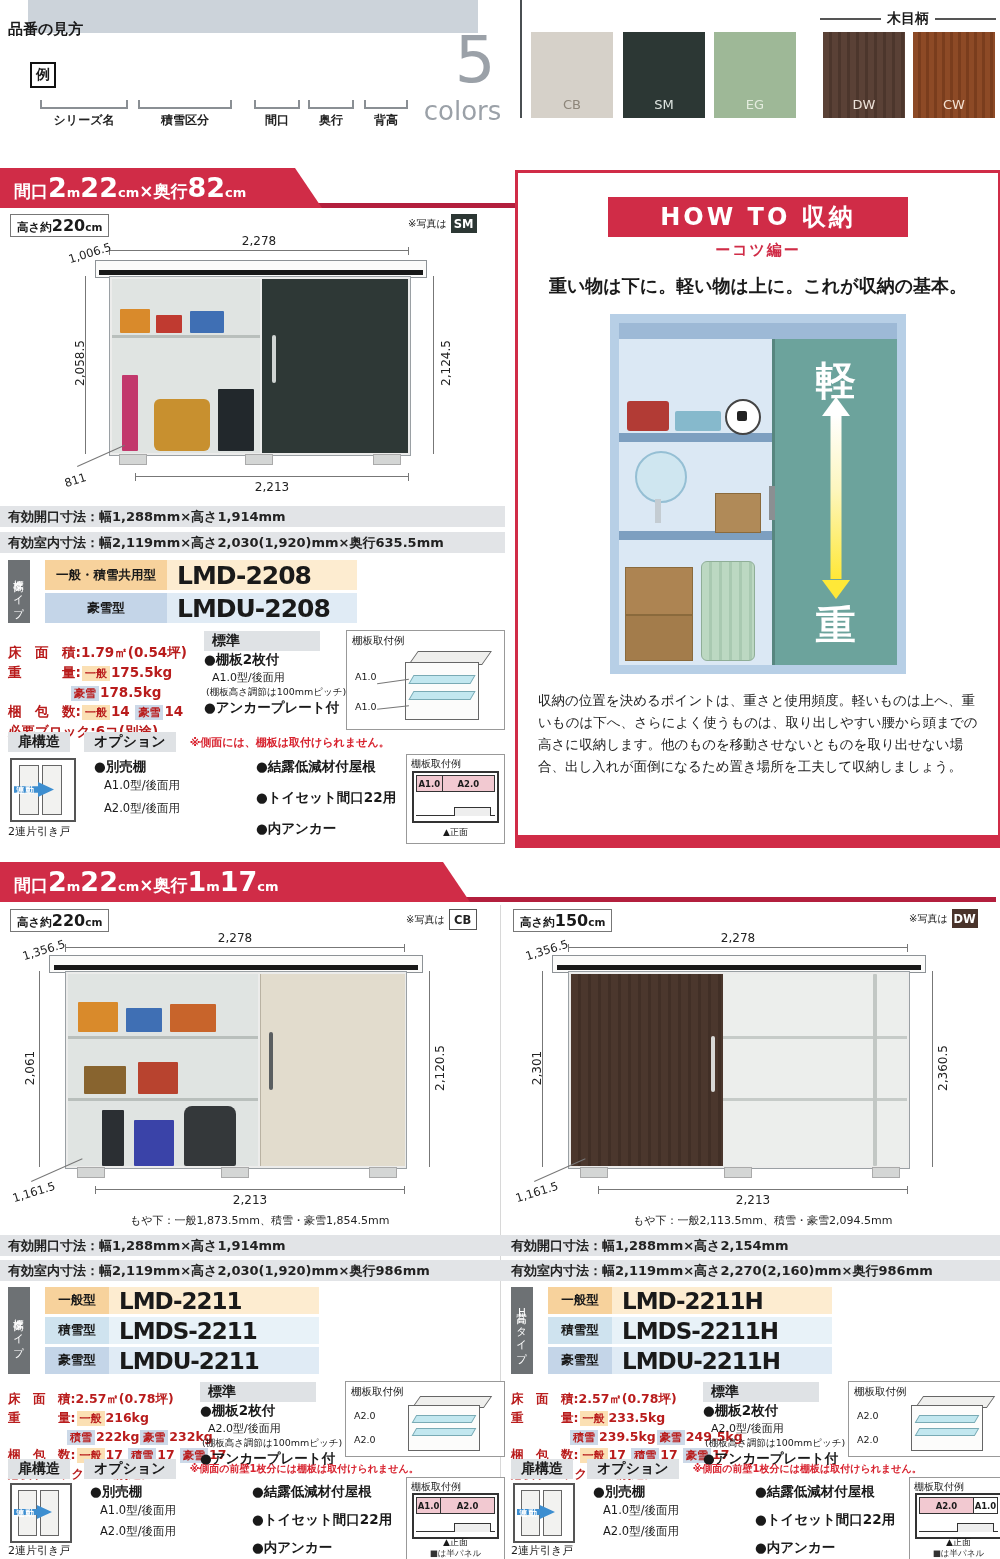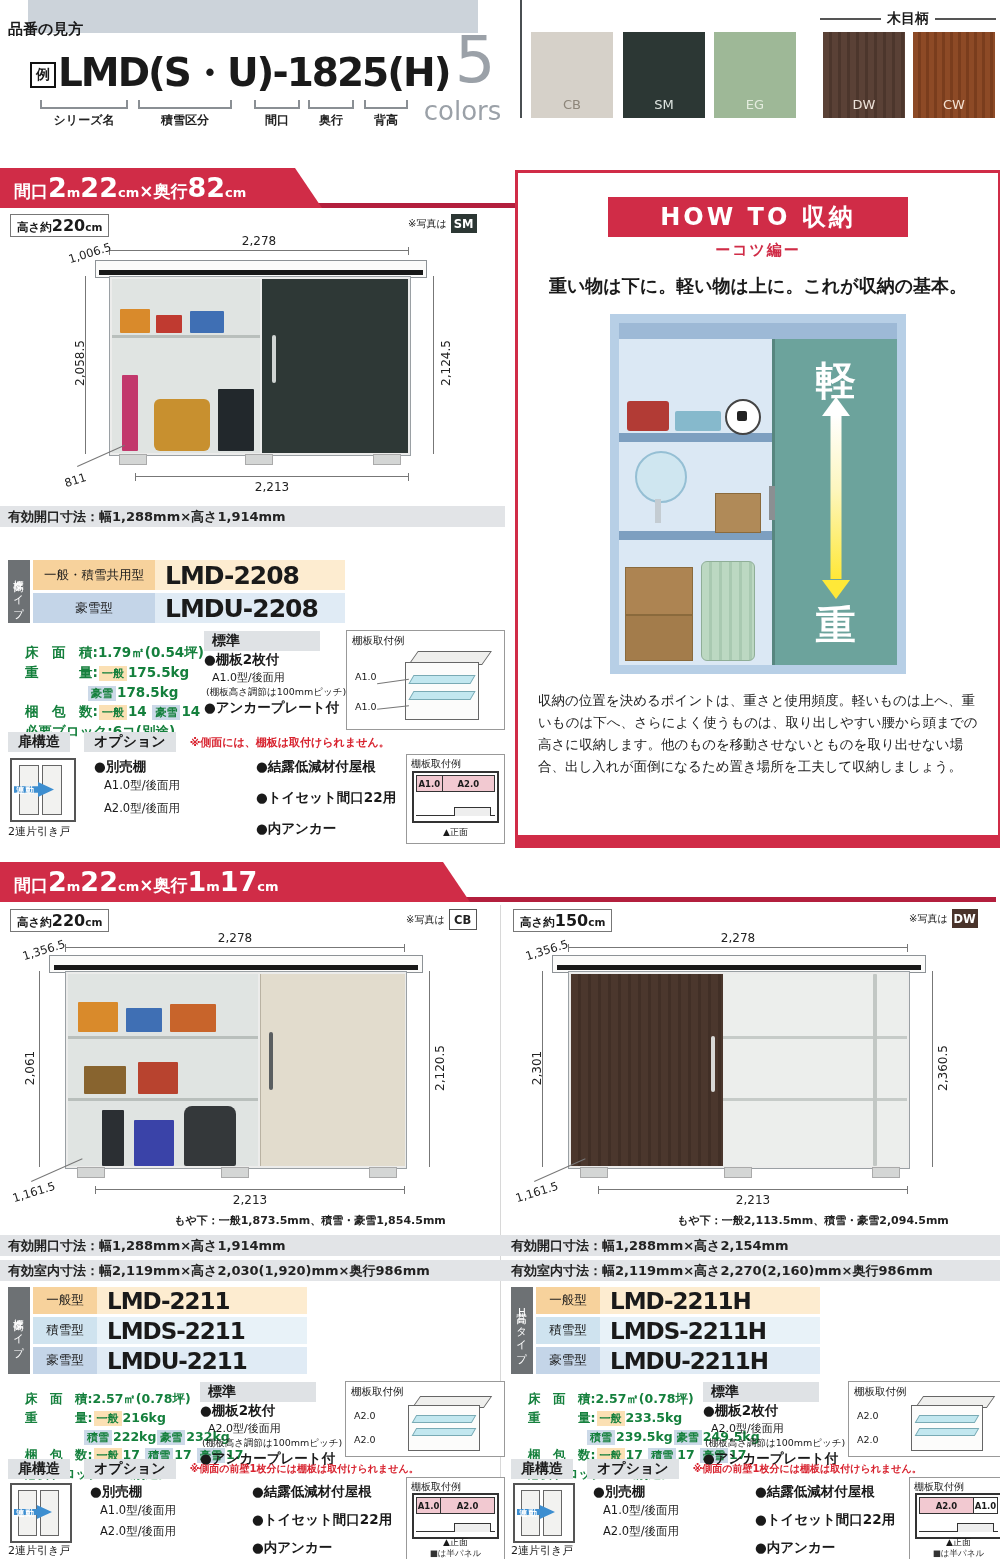--- a/index.html
+++ b/index.html
@@ -66,37 +66,37 @@
   .sh-foot{position:absolute;height:9px;background:#d4d6d5;border:1px solid #aaa;}
   .dl-h{position:absolute;border-top:1px solid #777;}
   .dl-h::before,.dl-h::after{content:"";position:absolute;top:-4px;width:1px;height:8px;background:#777;}
   .dl-h::before{left:0;} .dl-h::after{right:0;}
   .dl-v{position:absolute;border-left:1px solid #777;width:0;}
   .dim{position:absolute;font-size:12px;color:#222;white-space:nowrap;}
   .dim-c{text-align:center;}
   .rot{transform:rotate(-90deg);transform-origin:center;}
   .diag{transform:rotate(-17deg);transform-origin:left bottom;font-size:11.5px;}
   .dline-diag{position:absolute;border-top:1px solid #777;transform:rotate(-24deg);transform-origin:left top;}
-  .moya{font-size:11px;color:#222;text-align:center;font-weight:bold;}
+  .moya{font-size:11px;color:#222;text-align:left;}
 
   
   .specbar{background:#e2e4e7;height:21px;line-height:21px;font-size:13px;font-weight:bold;padding-left:8px;color:#222;}
   .mtable{display:flex;gap:3px;}
   .mtab{background:#6d7174;color:#fff;writing-mode:vertical-rl;text-orientation:upright;
         font-size:10.5px;letter-spacing:1px;display:flex;align-items:center;justify-content:center;width:22px;}
   .mrows{display:flex;flex-direction:column;gap:3px;}
   .mrow{display:flex;gap:0;}
-  .mlabel{display:flex;align-items:center;justify-content:center;font-size:12.5px;font-weight:normal;}
+  .mlabel{display:flex;align-items:center;justify-content:center;font-size:12.5px;font-weight:bold;margin-left:12px;}
   .mval{font-weight:bold;padding-left:10px;display:flex;align-items:center;letter-spacing:-1px;}
   .row-orange .mlabel{background:#f7d29c;} .row-orange .mval{background:#fdecd0;}
   .row-lblue .mlabel{background:#cfe3ef;} .row-lblue .mval{background:#e8f2f8;}
   .row-blue .mlabel{background:#c4d5e8;} .row-blue .mval{background:#e0ebf5;}
 
   
-  .det-left{font-weight:bold;color:#15803d;margin-left:17px;}
+  .det-left{font-weight:bold;color:#b91c1c;}
   .det-line{margin-bottom:2px;white-space:nowrap;}
   .chip{display:inline-block;font-size:11px;font-weight:bold;padding:0 3px;margin:0 1px;}
   .chip-o{background:#fbe0b4;} .chip-b{background:#ccd9e8;}
   .std-title{background:#dfe2e5;font-size:14px;font-weight:bold;padding:1px 8px;display:inline-block;min-width:100px;}
   .std-b{font-size:13.5px;font-weight:bold;}
   .std-s{font-size:11px;margin:1px 0 0 8px;}
   .std-n{font-size:9.5px;margin:1px 0 0 2px;white-space:nowrap;}
   .isobox{border:1px solid #999;background:#fff;}
   .iso-title{font-size:10.5px;margin:3px 0 0 5px;}
   .iso-front{position:absolute;border:1.5px solid #666;background:#fcfcfb;}
@@ -151,21 +151,20 @@
   .col-divider{left:500px;top:905px;width:1px;height:654px;background:#d8d8d8;}
 </style>
 </head>
 <body>
 
 <div id="page">
 
   <div class="abs eyebrow-bar"></div>
   <div class="abs eyebrow-text">品番の見方</div>
   <div class="abs ex-badge">例</div>
-  <div class="abs model-code">LMD(S・U)-1825(H)</div>
 
   <div class="abs bl1">
     <div class="brace"></div>
     <div class="brace-label">シリーズ名</div>
   </div>
   <div class="abs bl2">
     <div class="brace"></div>
     <div class="brace-label">積雪区分</div>
   </div>
   <div class="abs bl3">
@@ -259,20 +258,21 @@
     <div class="dim rot" style="left:-18px;top:120px;">2,058.5</div>
     <div class="dl-v" style="left:358px;top:40px;height:178px;"></div>
     <div class="dim rot" style="left:348px;top:120px;">2,124.5</div>
     <div class="dline-diag" style="left:2px;top:230px;width:52px;"></div>
     <div class="dim diag" style="left:-8px;top:240px;">811</div>
     <div class="dl-h" style="left:60px;top:240px;width:274px;"></div>
     <div class="dim dim-c" style="left:60px;top:244px;width:274px;">2,213</div>
   </div>
 
   <div class="abs specbar" style="left:0;top:506px;width:497px;">有効開口寸法：幅1,288mm×高さ1,914mm</div>
+  <div class="abs specbar" style="left:0;top:532px;width:497px;">有効室内寸法：幅2,119mm×高さ2,030(1,920)mm×奥行635.5mm</div>
 
   <div class="abs mtable" style="left:8px;top:560px;">
     <div class="mtab" style="height:63px;">標準高タイプ</div>
     <div class="mrows">
       <div class="mrow row-orange">
         <div class="mlabel" style="width:122px;height:30px;">一般・積雪共用型</div>
         <div class="mval" style="width:180px;height:30px;font-size:25px;">LMD-2208</div>
       </div>
       <div class="mrow row-blue">
         <div class="mlabel" style="width:122px;height:30px;">豪雪型</div>

